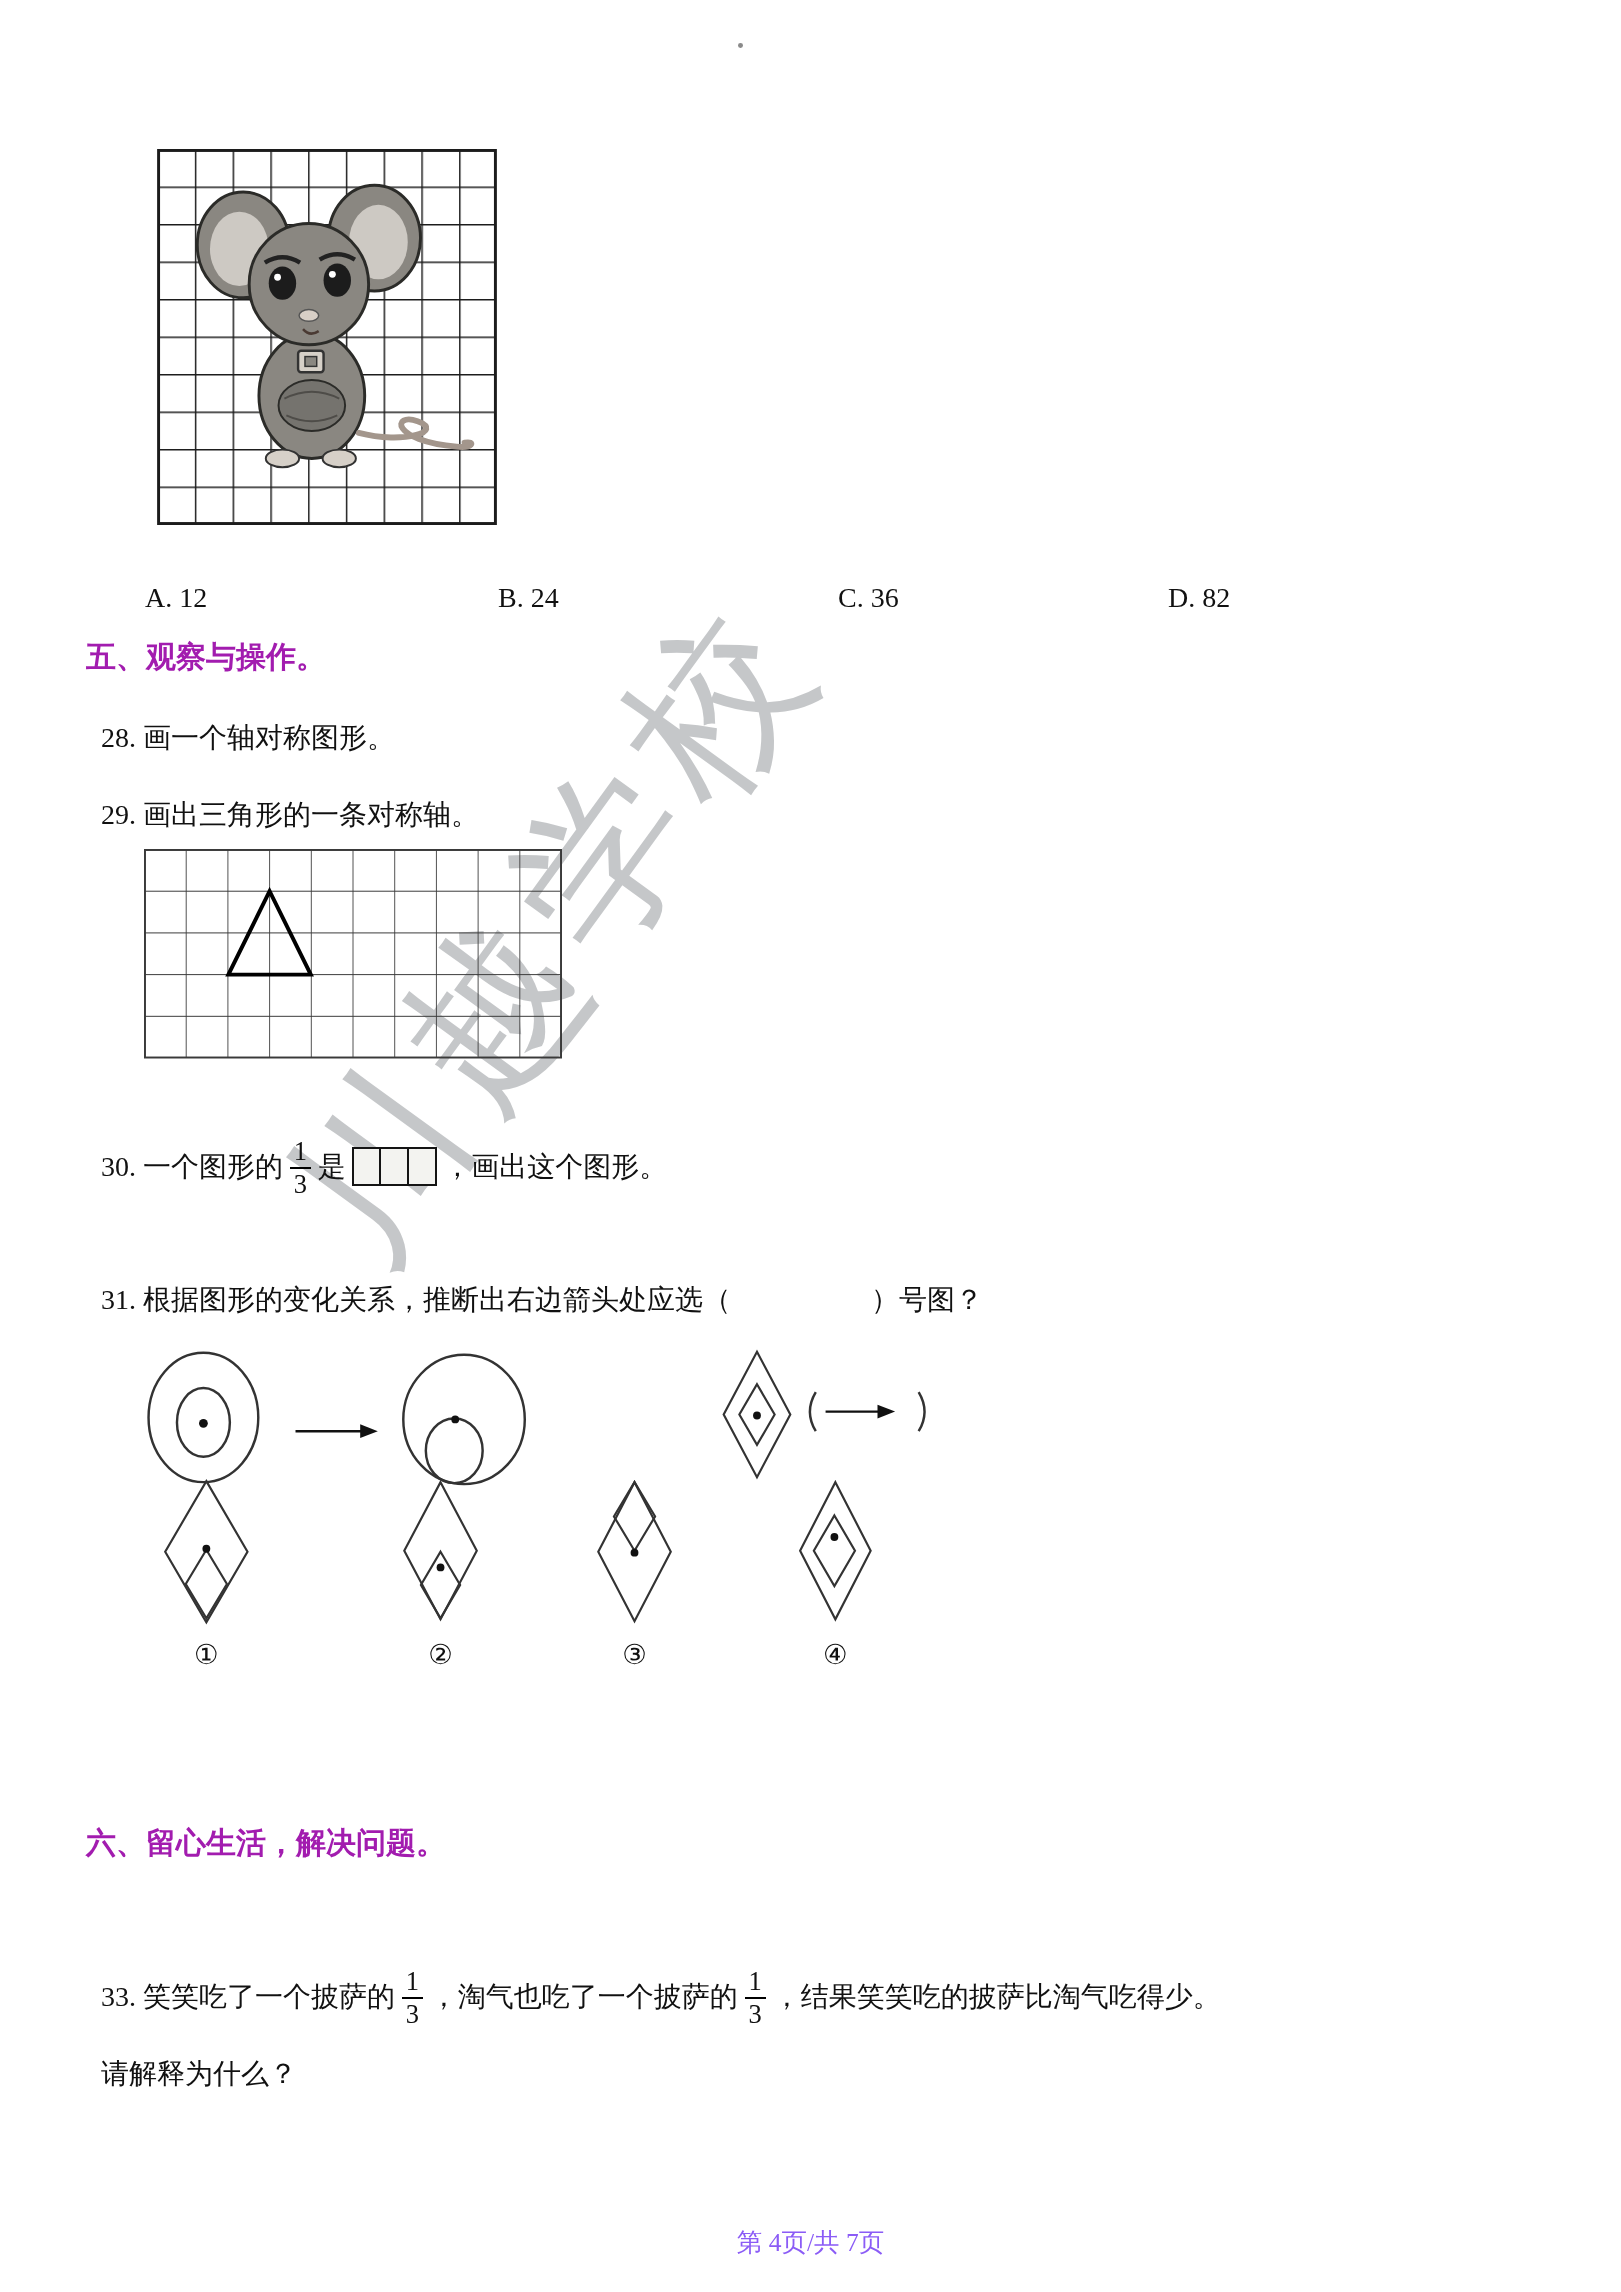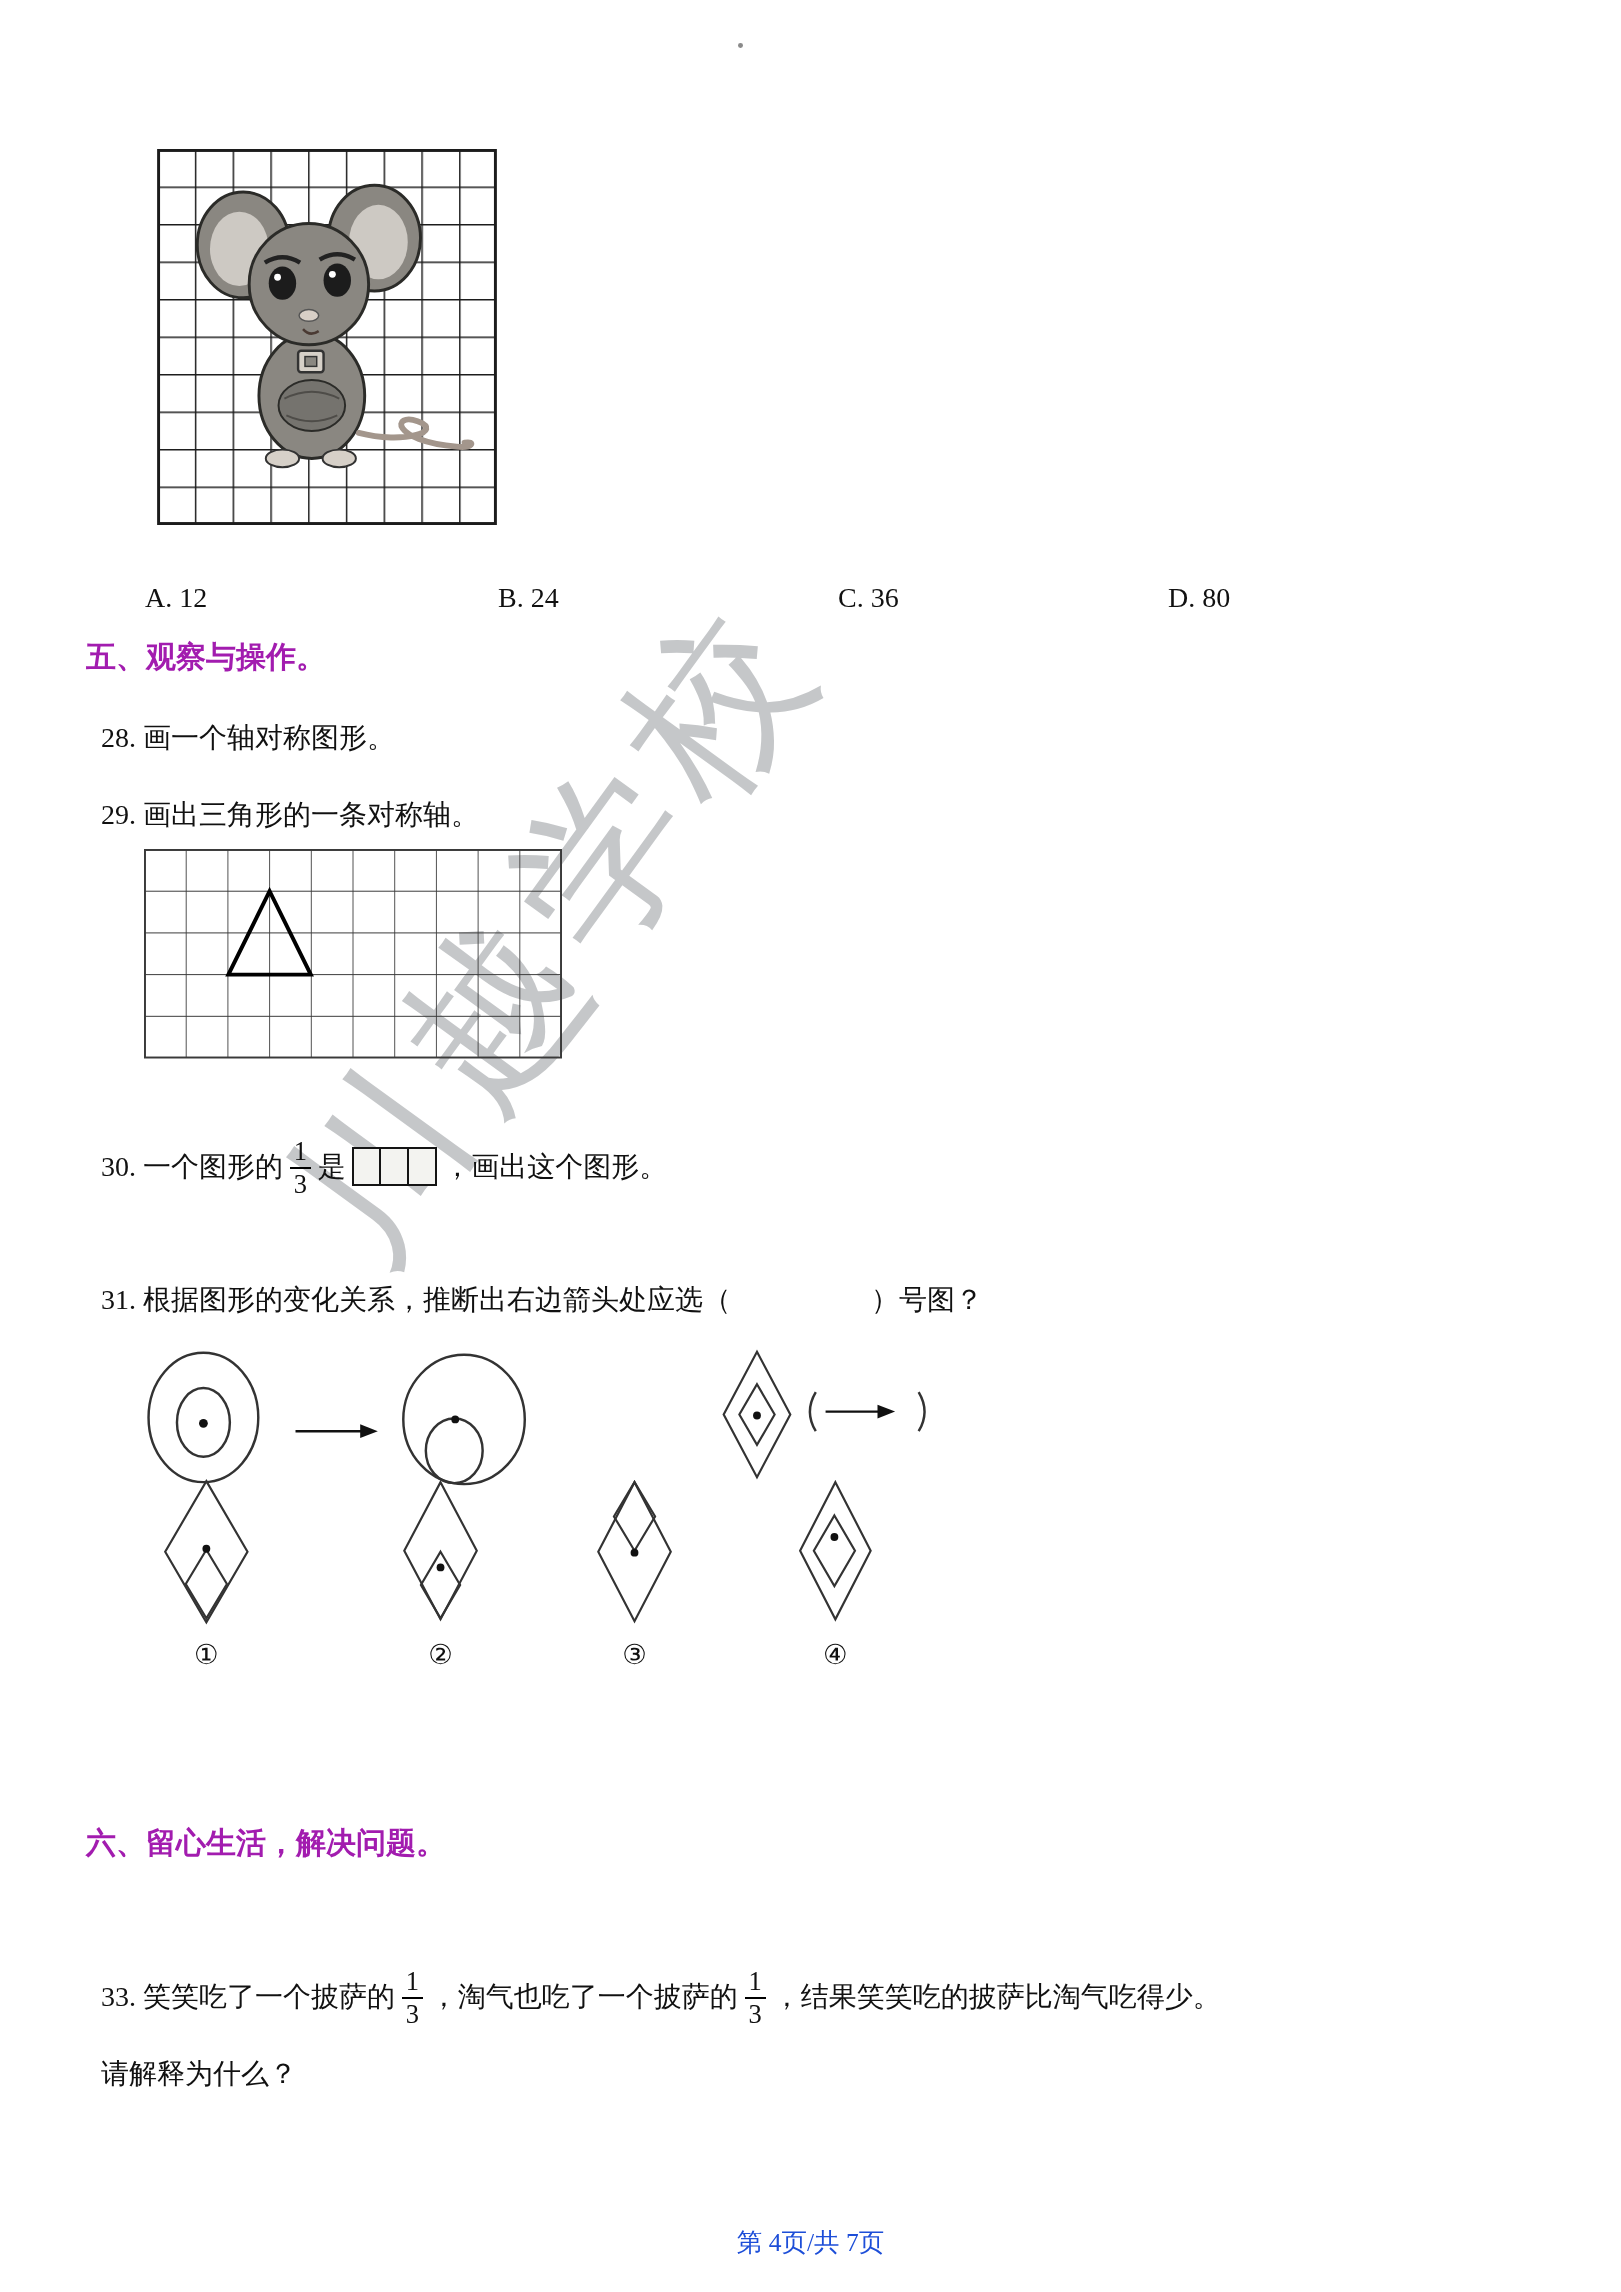--- a/index.html
+++ b/index.html
@@ -15,21 +15,21 @@
              font-family:"DejaVu Serif","Liberation Serif",serif;pointer-events:none;}
   .opt{position:absolute;top:0;font-size:28px;}
   .frac{display:inline-flex;flex-direction:column;align-items:center;font-size:26.5px;line-height:1.08;
         margin:0 6.9px;transform:translateY(2px);}
   .frac .num{padding:0 3.9px 1px 3.9px;border-bottom:2px solid #000;}
   .frac .den{padding-top:1px;}
   .flexline{display:flex;align-items:center;}
   .strip{display:inline-flex;margin:0 5.9px;}
   .strip .cell{width:26.5px;height:35px;border:2.9px solid #141414;background:#f3f3f0;margin-left:-2.9px;}
   .strip .cell:first-child{margin-left:0;}
-  .footer{left:0;width:100%;text-align:center;font-size:25.5px;color:#1d4ed8;}
+  .footer{left:0;width:100%;text-align:center;font-size:25.5px;color:#8b5cf6;}
   .tinydot{width:4.9px;height:4.9px;border-radius:50%;background:#8a8a8a;}
   svg text{font-family:"Liberation Serif","DejaVu Serif",serif;}
 </style>
 </head>
 <body>
 
 <div class="page">
 
   <div class="abs watermark">川越学校</div>
 
@@ -76,21 +76,21 @@
 
         <path d="M206,290 C252,302 294,288 266,278 C240,269 238,298 306,304 C322,306 326,298 314,300" fill="none" stroke="#a3968c" stroke-width="6" stroke-linecap="round"></path>
       </g>
     </svg>
   </div>
 
   <div class="abs" style="left:0;top:582px;width:1621px;height:39px;padding-left:48px;">
     <span class="opt" style="left:145px;">A. 12</span>
     <span class="opt" style="left:498px;">B. 24</span>
     <span class="opt" style="left:838px;">C. 36</span>
-    <span class="opt" style="left:1168px;">D. 80</span>
+    <span class="opt" style="left:1168px;">D. 82</span>
   </div>
 
   <div class="abs heading" style="left:86px;top:637px;">五、观察与操作。</div>
 
   <div class="abs txt" style="left:101px;top:720px;">28. 画一个轴对称图形。</div>
 
   <div class="abs txt" style="left:101px;top:797px;">29. 画出三角形的一条对称轴。</div>
 
   <div class="abs" style="left:144px;top:849px;">
     <svg width="418" height="210" viewBox="0 0 426 214">

